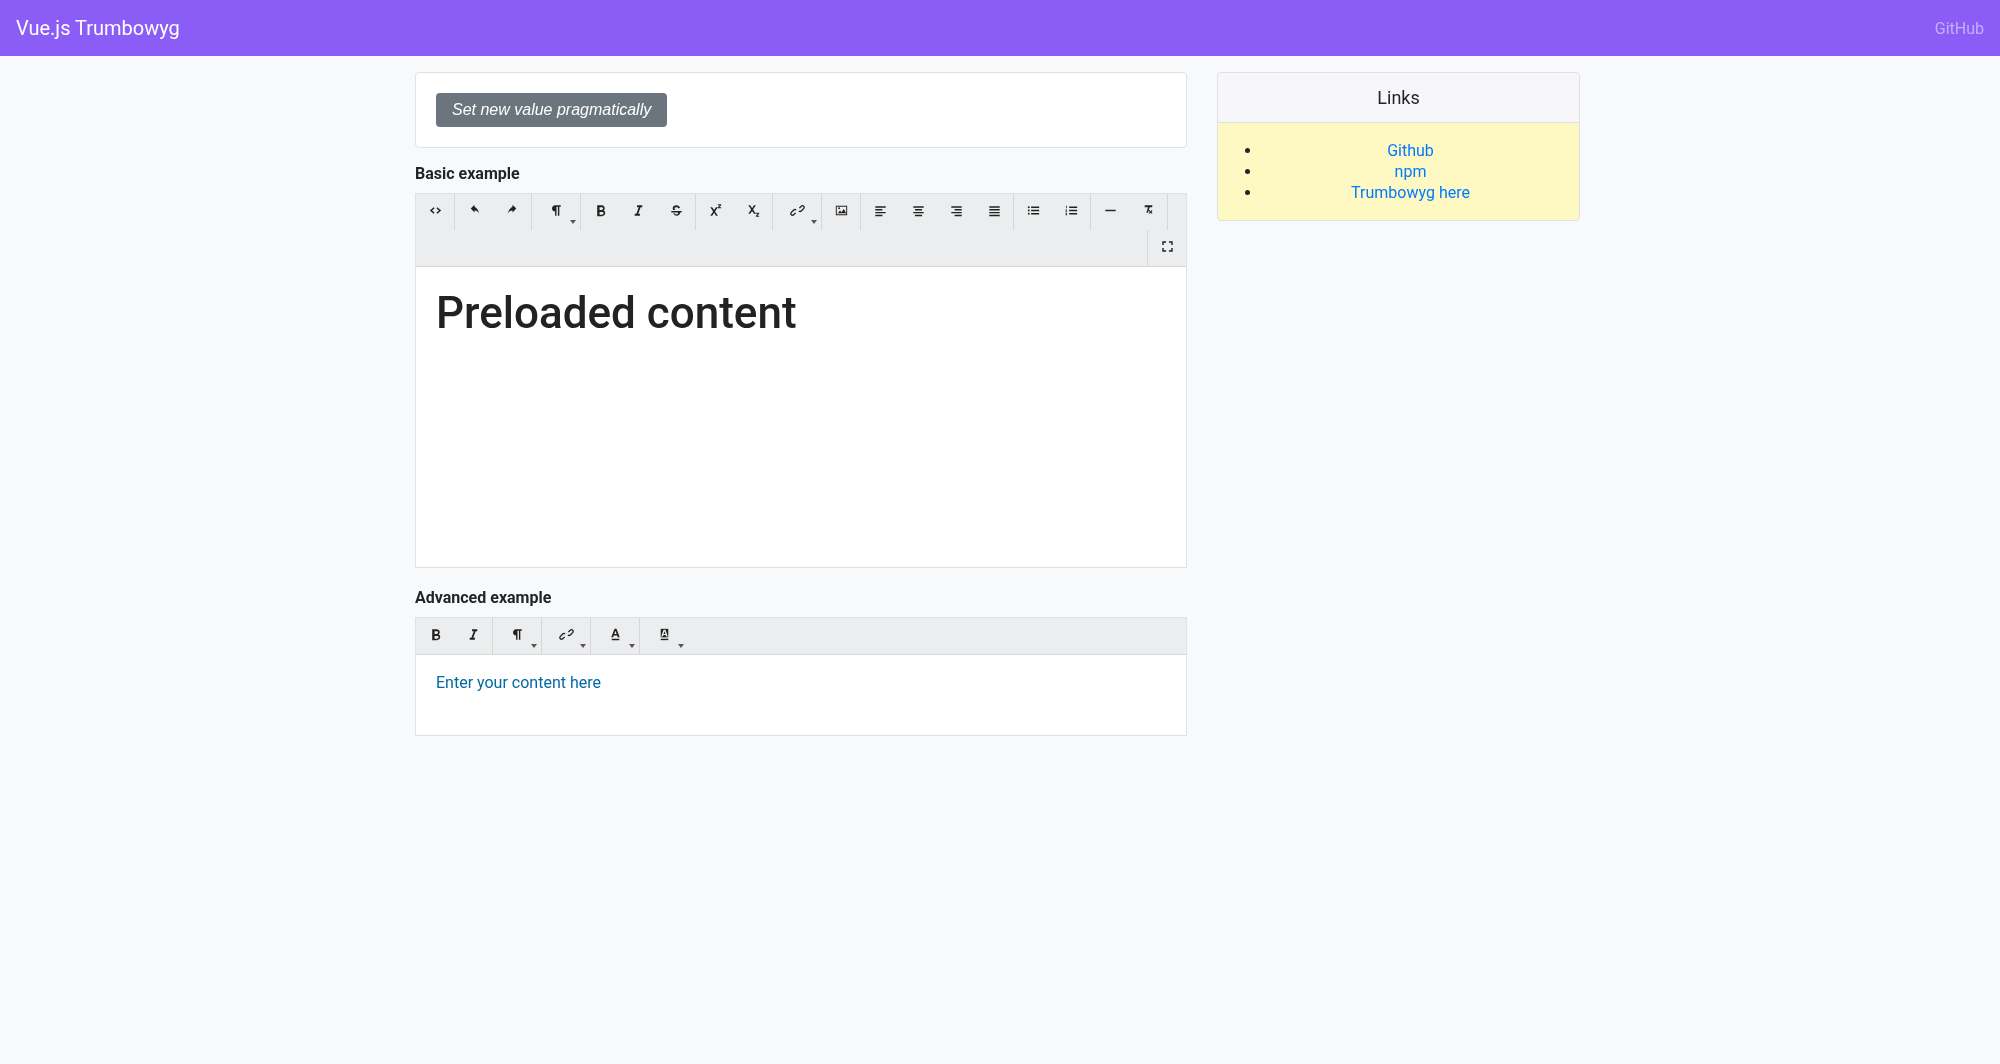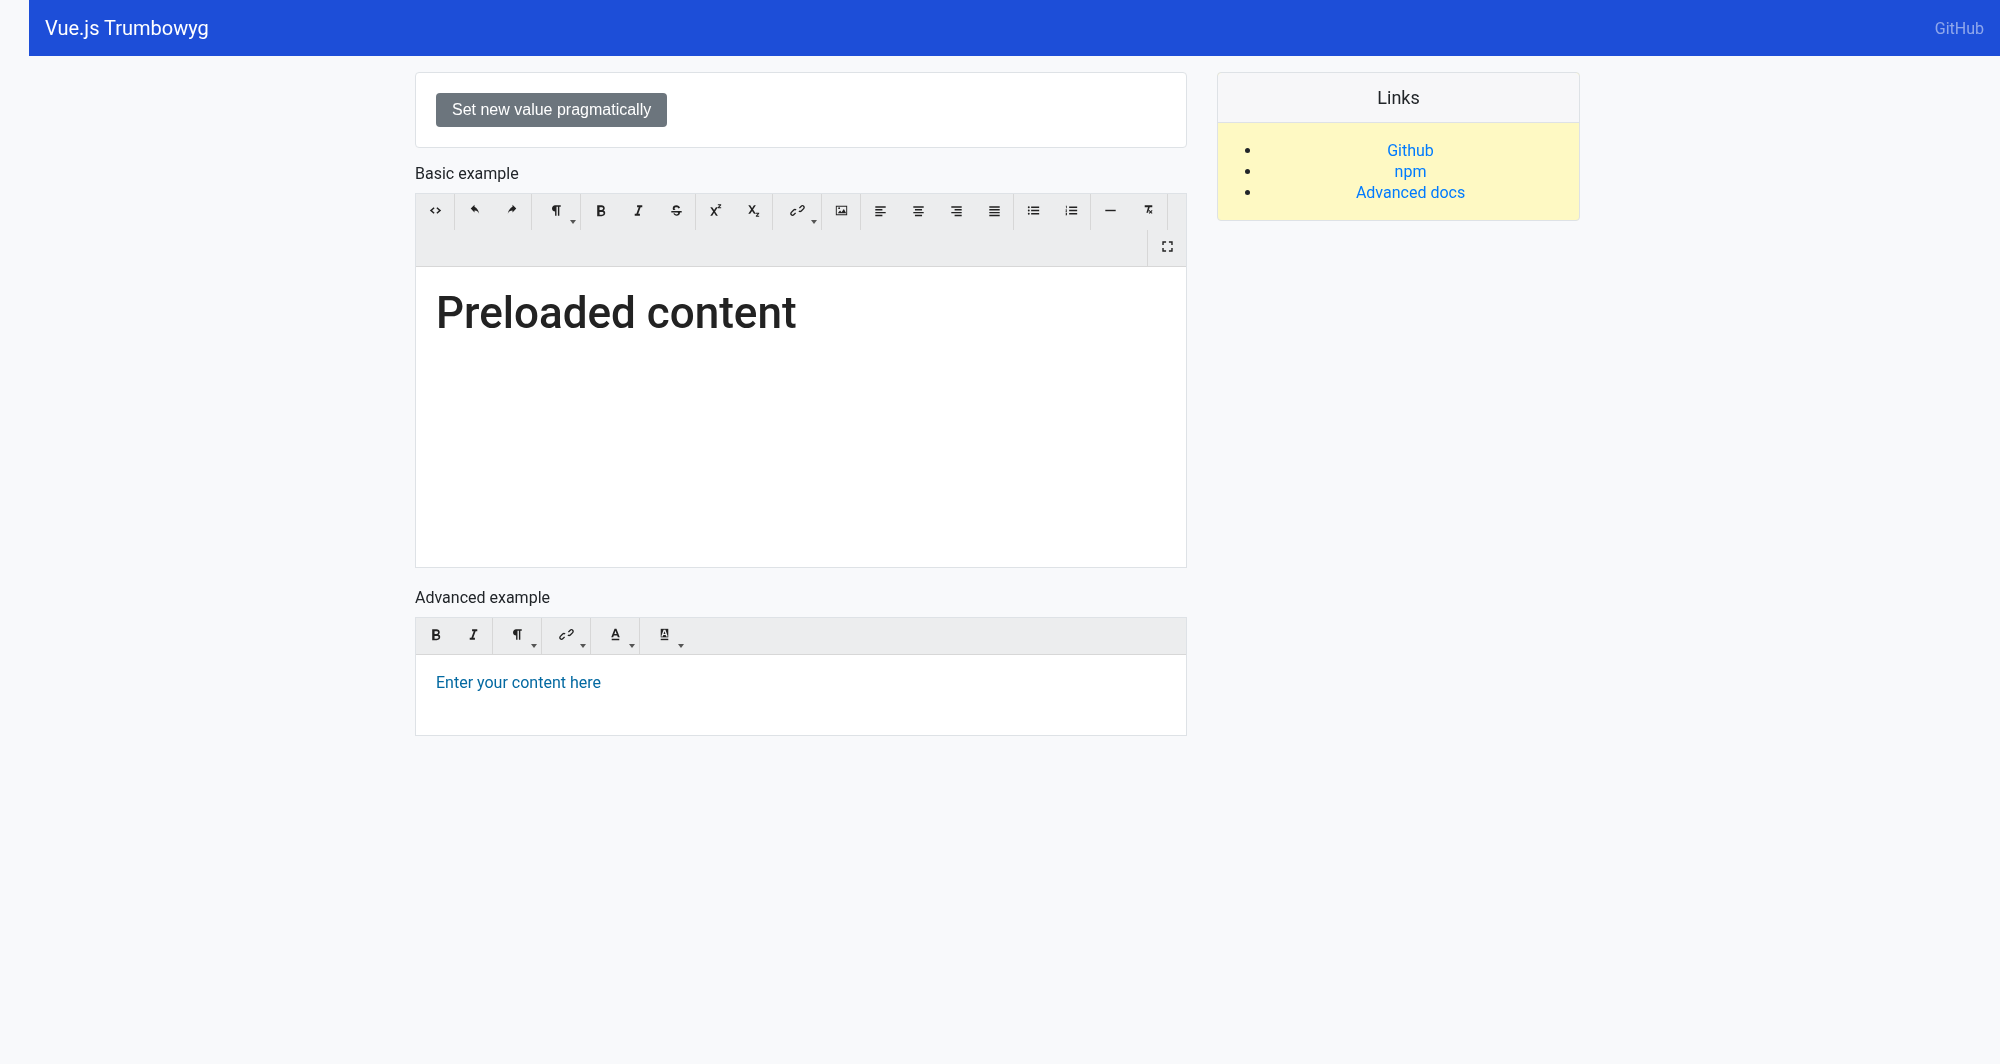--- a/index.html
+++ b/index.html
@@ -3,27 +3,26 @@
 <meta charset="utf-8">
 <style>
 * { box-sizing: border-box; margin: 0; padding: 0; }
 body {
   font-family: -apple-system, BlinkMacSystemFont, "Segoe UI", Roboto, "Helvetica Neue", Arial, sans-serif;
   background: #f8f9fb;
   color: #212529;
   font-size: 16px;
 }
 .navbar {
-  background: #1d4ed8;
+  background: #8b5cf6;
   height: 56px;
   display: flex;
   align-items: center;
   justify-content: space-between;
   padding: 0 16px;
-  margin-left: 29px;
 }
 .navbar-brand {
   color: #fff;
   font-size: 20px;
   font-weight: 400;
 }
 .navbar-link {
   color: rgba(255,255,255,0.5);
   font-size: 16px;
   cursor: pointer;
@@ -45,24 +44,25 @@
   margin-bottom: 16px;
 }
 .btn {
   background: #6c757d;
   color: #fff;
   border: none;
   border-radius: 4px;
   padding: 8px 16px;
   font-size: 16px;
   cursor: pointer;
+  font-style: italic;
 }
 .section-title {
   font-size: 16px;
-  font-weight: 400;
+  font-weight: 700;
   margin-bottom: 10px;
 }
 .editor-box {
   border: 1px solid #dee2e6;
   background: #fff;
 }
 .toolbar {
   background: #ecedee;
   border-bottom: 1px solid #d7d7d7;
   display: flex;
@@ -393,18 +393,18 @@
 
   </div>
 
   <div class="sidebar">
     <div class="links-card">
       <div class="links-header">Links</div>
       <div class="links-body">
         <ul>
           <li><a>Github</a></li>
           <li><a>npm</a></li>
-          <li><a>Advanced docs</a></li>
+          <li><a>Trumbowyg here</a></li>
         </ul>
       </div>
     </div>
   </div>
 </div>
 
 </body></html>

